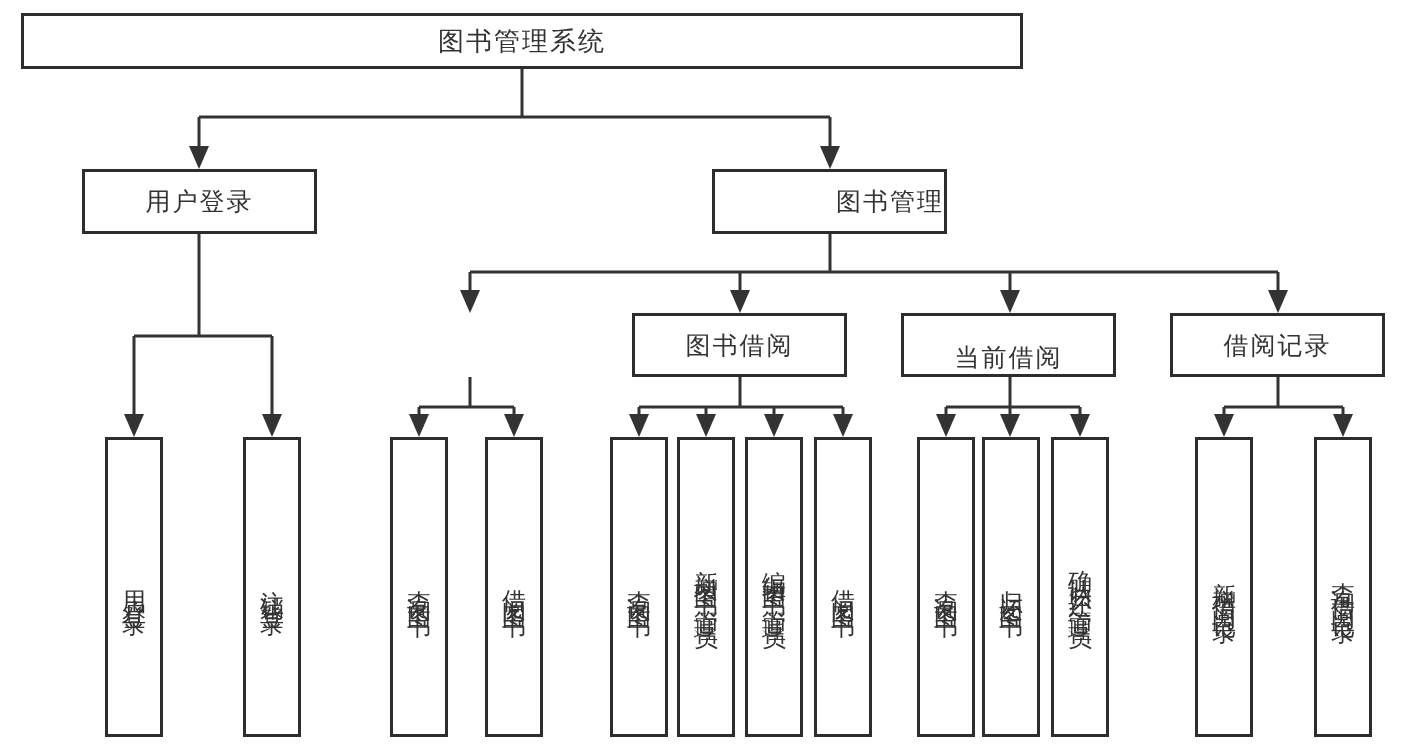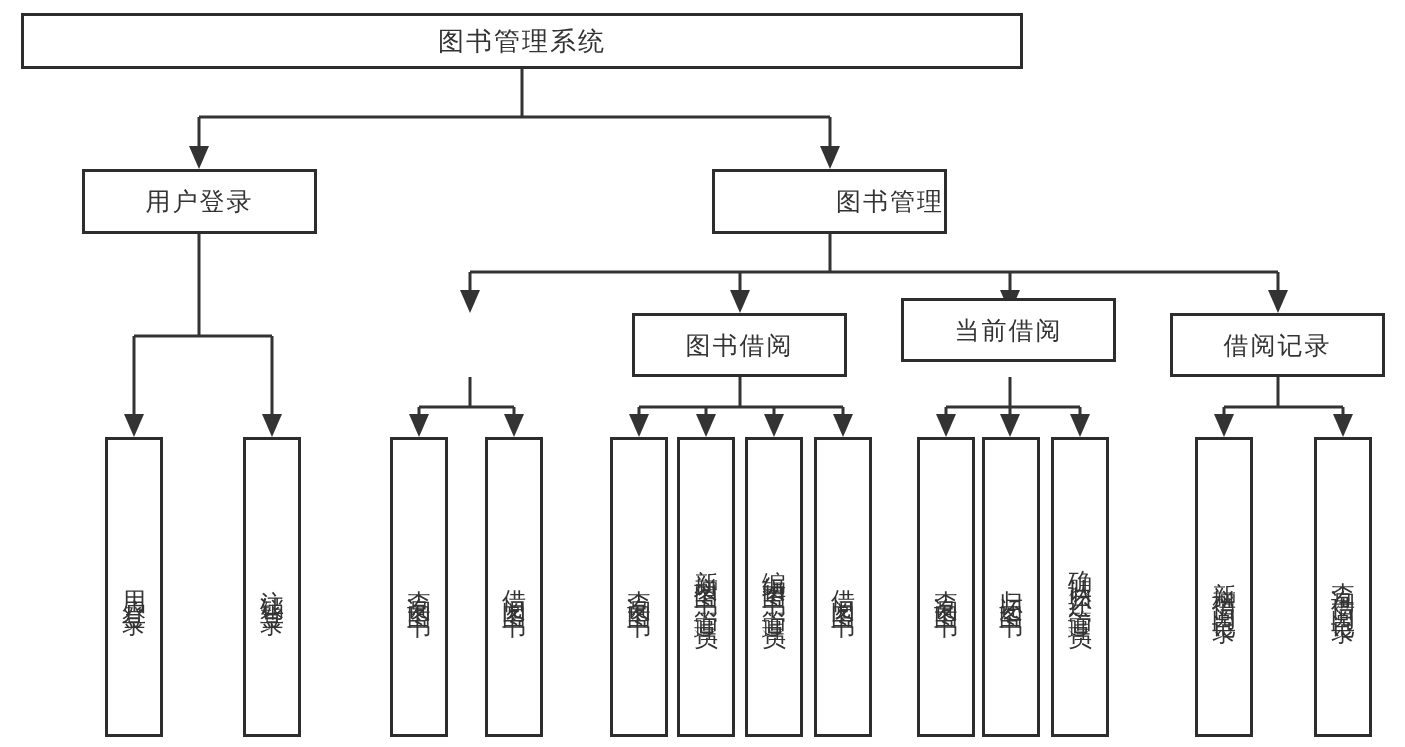--- a/index.html
+++ b/index.html
@@ -21,21 +21,21 @@
     writing-mode:vertical-rl; text-orientation:mixed;
     font-size:24px; line-height:1.0; letter-spacing:8px;
     white-space:nowrap;
   }
   
   #n-root { left:21px;  top:13px;  width:1002px; height:56px; }
   #n-l2a  { left:82px;  top:169px; width:235px;  height:65px; }
   #n-l2b  { left:712px; top:169px; width:235px;  height:65px;justify-content:flex-end; }
   #n-l3a  { left:363px; top:313px; width:215px;  height:64px; }
   #n-l3b  { left:632px; top:313px; width:215px;  height:64px; }
-  #n-l3c  { left:901px; top:298px; width:215px;  height:64px; }
+  #n-l3c  { left:901px; top:313px; width:215px;  height:64px;align-items:flex-end; }
   #n-l3d  { left:1170px;top:313px; width:215px;  height:64px; }
   .leaf   { top:437px; width:58px; height:300px; }
   #f1 { left:105px; }  #f2 { left:243px; }
   #f3 { left:390px; }  #f4 { left:485px; }
   #f5 { left:610px; }  #f6 { left:677px; }
   #f7 { left:745px; }  #f8 { left:814px; }
   #f9 { left:917px; }  #f10{ left:982px; }
   #f11{ left:1051px; }
   #f12{ left:1195px; } #f13{ left:1314px; }
   .watermark {

